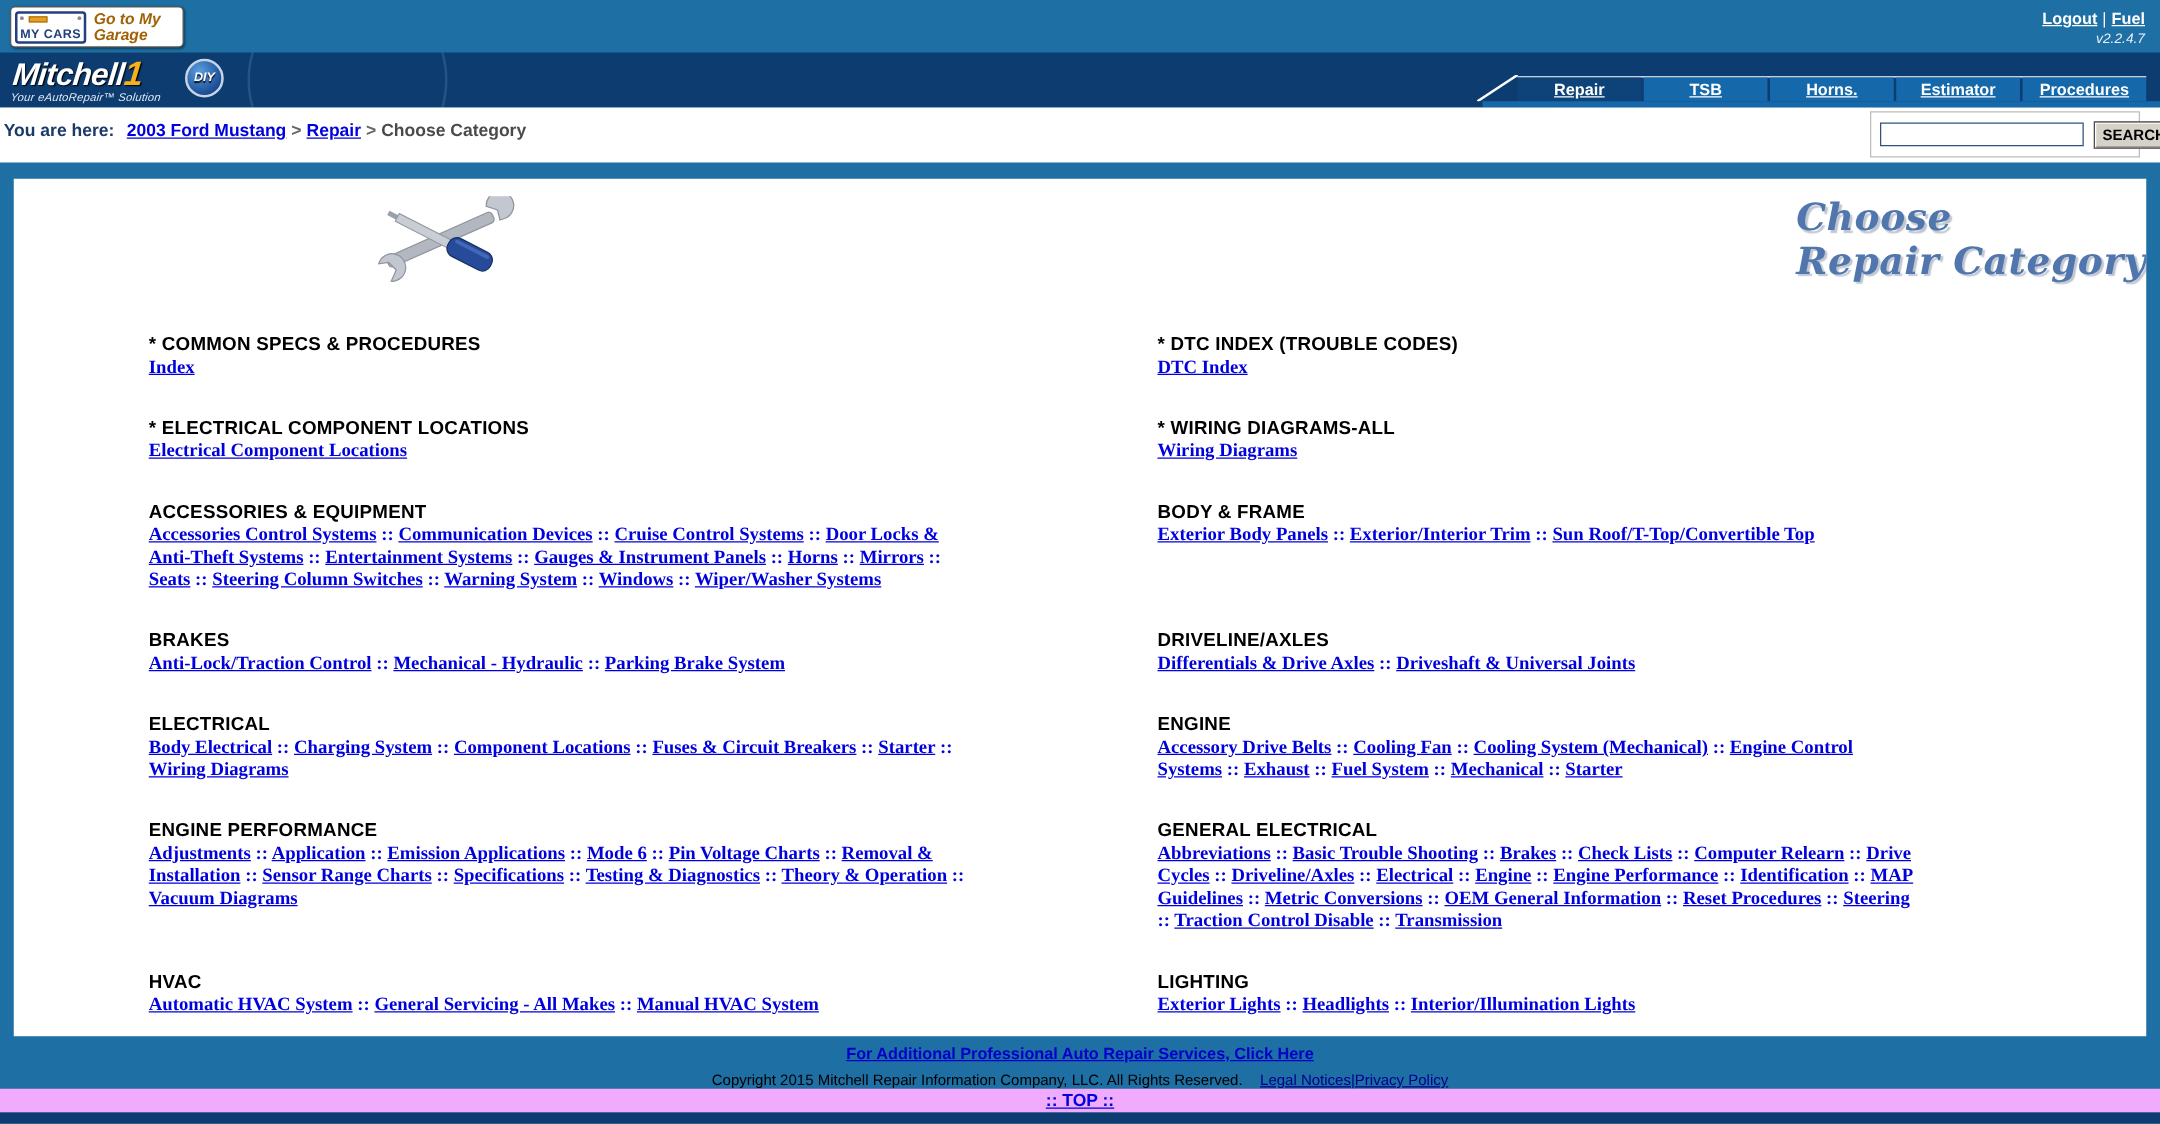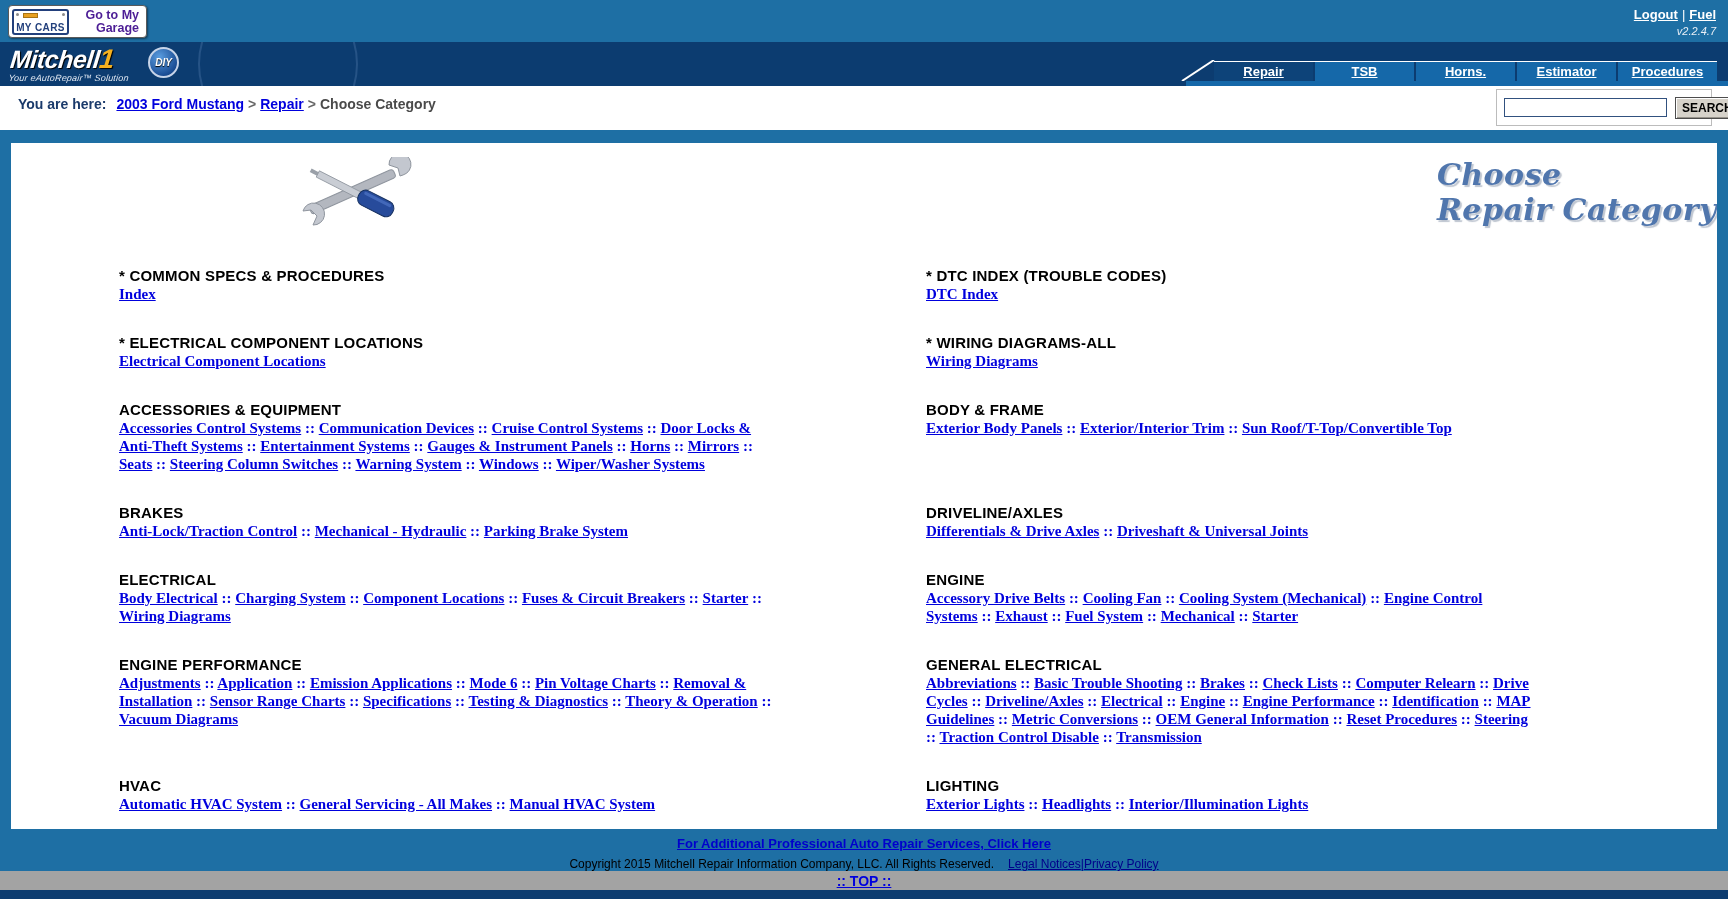--- a/index.html
+++ b/index.html
@@ -18,21 +18,21 @@
     position:absolute; left:8px; top:5px; height:33px;
     background:#fff; border:1px solid #5a5a5a; border-radius:4px;
     box-shadow:1px 1px 2px rgba(0,0,0,.45);
     display:flex; align-items:center; gap:6px; padding:2px 7px 2px 3px; cursor:pointer;
   }
   .plate { width:57px; height:26px; background:#fff; border:2px solid #23407c; border-radius:3px; position:relative; }
   .plate-text { position:absolute; bottom:0; width:100%; text-align:center; font-size:10px; font-weight:bold; color:#23407c; letter-spacing:.4px; }
   .plate-sticker { position:absolute; top:2px; left:9px; width:15px; height:5px; background:#e8a020; border:1px solid #a87416; }
   .screw { position:absolute; top:2px; width:3px; height:3px; border-radius:50%; background:#8a8a8a; }
   .screw.l { left:2px; } .screw.r { right:2px; }
-  .garage { font-weight:bold; color:#4c1d95; font-size:12.5px; line-height:13px; width:64px;text-align:right; }
+  .garage { font-style:italic; font-weight:bold; color:#a16207; font-size:12.5px; line-height:13px; width:64px; }
   .session { position:absolute; top:7px; right:12px; color:#fff; font-weight:bold; font-size:13px; }
   .session a { color:#fff; text-decoration:underline; }
   .session .divider { font-weight:normal; padding:0 4px; }
   .version { position:absolute; top:25px; right:12px; color:#e9eff6; font-size:11px; font-style:italic; }
 
   
   .navbar { position:absolute; top:42px; left:0; right:0; height:44px; background:#0C3C70; overflow:hidden; }
   .logo-arc { position:absolute; left:198px; top:-58px; width:160px; height:160px; border:2px solid rgba(130,170,215,.22); border-radius:50%; }
   .logo { position:absolute; left:10px; top:2px; transform:skewX(-6deg); }
   .logo .brand { color:#fff; font-size:25px; font-weight:bold; font-style:italic; letter-spacing:-.5px; text-shadow:1px 1px 1px #000; }
@@ -48,21 +48,21 @@
   .tab-row { position:absolute; right:11px; bottom:5px; display:flex; gap:2px; border-top:1px solid #fff; }
   .tab {
     width:99px; height:19px; line-height:19px; text-align:center;
     background:#1568A9; color:#fff; font-weight:bold; font-size:13px; text-decoration:underline;
   }
   .tab.active { background:#0D4379; }
   .under-strip { position:absolute; left:1186px; right:0; bottom:0; height:5px; background:#1568A9; }
 
   
   .midbar { position:absolute; top:86px; left:0; right:0; height:44px; background:#fff; }
-  .breadcrumb { position:absolute; left:18px; top:10px; font-size:14px; font-weight:bold; color:#1a3a6b; }
+  .breadcrumb { position:absolute; left:3px; top:10px; font-size:14px; font-weight:bold; color:#1a3a6b; }
   .breadcrumb .bc-prefix { margin-right:10px; }
   .breadcrumb a { color:#0000DD; text-decoration:underline; }
   .breadcrumb .bc-sep { color:#666; padding:0 4px; }
   .breadcrumb .bc-current { color:#4a4a4a; }
   .search-wrap {
     position:absolute; right:16px; top:3px; width:216px; height:37px;
     background:#fff; border:1px solid #bcbcbc; display:flex; align-items:center; padding:0 7px;
   }
   .search-input { width:172px; height:19px; border:1px solid #31517f; font-size:12px; padding:0 3px; }
   .search-btn {
@@ -89,21 +89,21 @@
   a.cat-link { color:#0000DD; text-decoration:underline; }
   .sep { color:#0000DD; }
 
   
   .footer-area { position:absolute; top:834px; left:0; right:0; text-align:center; }
   .promo a { color:#0000CC; font-size:13px; font-weight:bold; text-decoration:underline; }
   .copy { margin-top:5px; font-size:12px; color:#000; }
   .copy a { color:#00008B; text-decoration:underline; }
   .copy .divider { color:#00008B; }
   .copy .copy-text { margin-right:14px; }
-  .top-strip { position:absolute; top:871px; left:0; right:0; height:19px; background:#a3a3a3; text-align:center; line-height:19px; }
+  .top-strip { position:absolute; top:871px; left:0; right:0; height:19px; background:#f0abfc; text-align:center; line-height:19px; }
   .top-strip a { color:#0000DD; font-size:14px; font-weight:bold; text-decoration:underline; }
   .bottom-bar { position:absolute; bottom:0; left:0; right:0; height:9px; background:#0C3C70; }
 </style>
 </head>
 <body>
 
 <div class="topbar">
   <div class="mycars">
     <div class="plate">
       <span class="screw l"></span>

